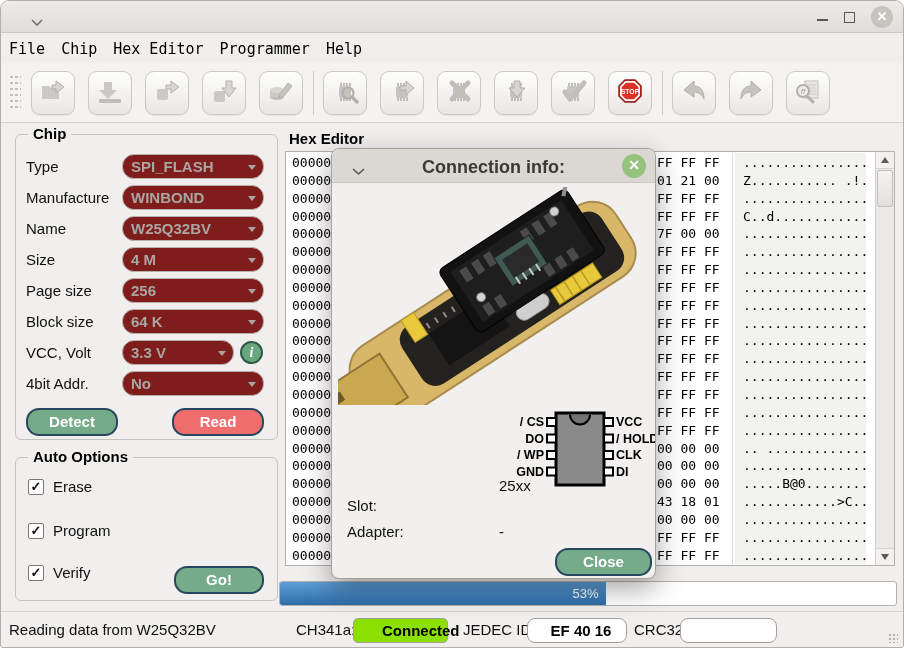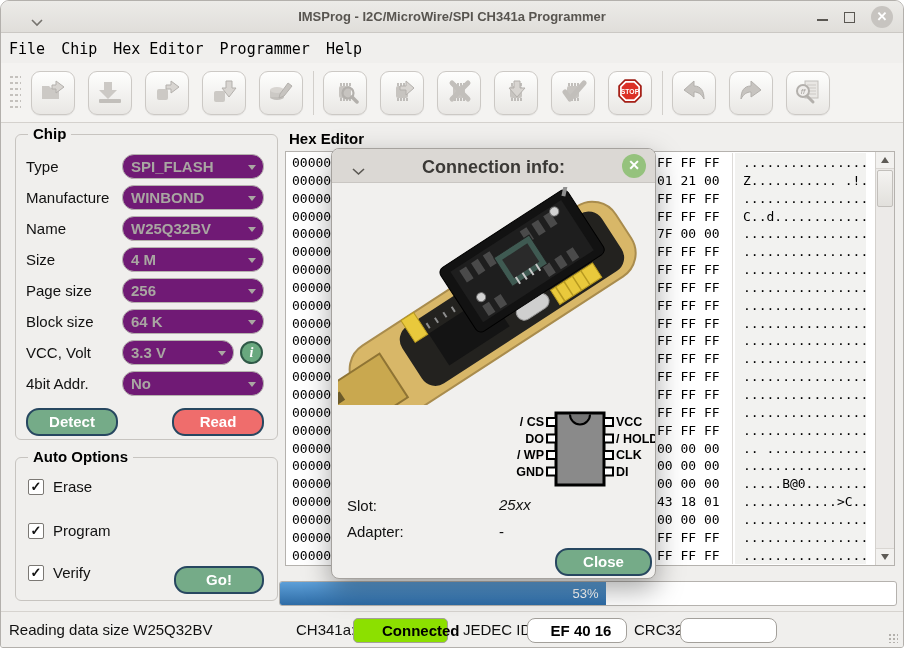--- a/index.html
+++ b/index.html
@@ -41,21 +41,21 @@
   
   .groupbox { position: absolute; border: 1px solid #c7c4c0; border-radius: 6px; }
   .legend { position: absolute; top: -10px; left: 12px; background: #f0efed; padding: 0 5px;
             font-size: 15px; font-weight: bold; color: #000; }
   .gb-chip { left: 14px; top: 133px; width: 263px; height: 306px; }
   .gb-auto { left: 14px; top: 456px; width: 263px; height: 144px; }
 
   .field { position: absolute; left: 0; width: 100%; height: 26px; }
   .field .flabel { position: absolute; left: 10px; top: 4px; font-size: 15px; color: #111; }
   .combo { position: absolute; left: 106px; top: 0; width: 142px; height: 25px;
-           border: 1px solid #b5b2ae; border-radius: 12px; background: #701a75;
+           border: 1px solid #b5b2ae; border-radius: 12px; background: #7f1d1d;
            font-size: 15px; font-weight: bold; color: #a9a6a2; line-height: 23px; padding-left: 8px; }
   .combo .caret { position: absolute; right: 7px; top: 10px; width: 0; height: 0;
                   border-left: 4px solid transparent; border-right: 4px solid transparent;
                   border-top: 5px solid #aaa7a3; }
   .combo.short { width: 112px; }
   .info-btn { position: absolute; left: 224px; top: 1px; width: 23px; height: 23px; border-radius: 50%;
               background: #69a87e; border: 2px solid #2f5947; color: #fff; text-align: center;
               font-family: "Liberation Serif", serif; font-style: italic; font-weight: bold;
               font-size: 14px; line-height: 19px; }
 
@@ -135,21 +135,20 @@
 <body>
 
 <div class="window">
 
   <div class="titlebar">
     <span class="tb-chevron">
       <svg width="12" height="8">
           <polyline points="1,1 6,6 11,1" fill="none" stroke="#76736e" stroke-width="1.6"></polyline>
         </svg>
     </span>
-    <span class="tb-title">IMSProg - I2C/MicroWire/SPI CH341a Programmer</span>
     <span class="tb-controls">
       <span class="btn-min"></span>
       <span class="btn-max"></span>
       <span class="btn-close-win">✕</span>
     </span>
   </div>
 
   <div class="menubar">
       <span class="menu-item">File</span>
       <span class="menu-item">Chip</span>
@@ -358,21 +357,21 @@
     </div>
   </div>
 
   <div class="progress">
     <div class="pfill" style="width: 53%;">
       <span>53%</span>
     </div>
   </div>
 
   <div class="statusbar">
-    <span class="sb-text" style="left:8px;">Reading data size W25Q32BV</span>
+    <span class="sb-text" style="left:8px;">Reading data from W25Q32BV</span>
     <span class="sb-text" style="left:295px;">CH341a:</span>
     <span class="sb-box badge" style="left:352px; width:95px;">Connected</span>
     <span class="sb-text" style="left:462px;">JEDEC ID:</span>
     <span class="sb-box jedec" style="left:526px; width:100px;text-align:center;">EF 40 16</span>
     <span class="sb-text" style="left:633px;">CRC32:</span>
     <span class="sb-box" style="left:679px; width:97px;"></span>
     <span class="resize-grip"></span>
   </div>
 
   <div class="dialog">
@@ -430,19 +429,19 @@
       <text x="47" y="35.5" text-anchor="end" font-size="12.5" font-weight="bold">DO</text>
       <text x="47" y="52" text-anchor="end" font-size="12.5" font-weight="bold">/ WP</text>
       <text x="47" y="68.5" text-anchor="end" font-size="12.5" font-weight="bold">GND</text>
       <text x="119" y="19" font-size="12.5" font-weight="bold">VCC</text>
       <text x="119" y="35.5" font-size="12.5" font-weight="bold">/ HOLD</text>
       <text x="119" y="52" font-size="12.5" font-weight="bold">CLK</text>
       <text x="119" y="68.5" font-size="12.5" font-weight="bold">DI</text>
     </svg>
 
     <span class="dlg-row-label" style="top:348px;">Slot:</span>
-    <span class="dlg-row-value" style="top:347px;font-style:italic;">25xx</span>
+    <span class="dlg-row-value" style="top:328px;">25xx</span>
     <span class="dlg-row-label" style="top:374px;">Adapter:</span>
     <span class="dlg-row-value" style="top:374px;">-</span>
     <button class="pillbtn green dlg-closebtn">Close</button>
   </div>
 
 </div>
 
 </body></html>

